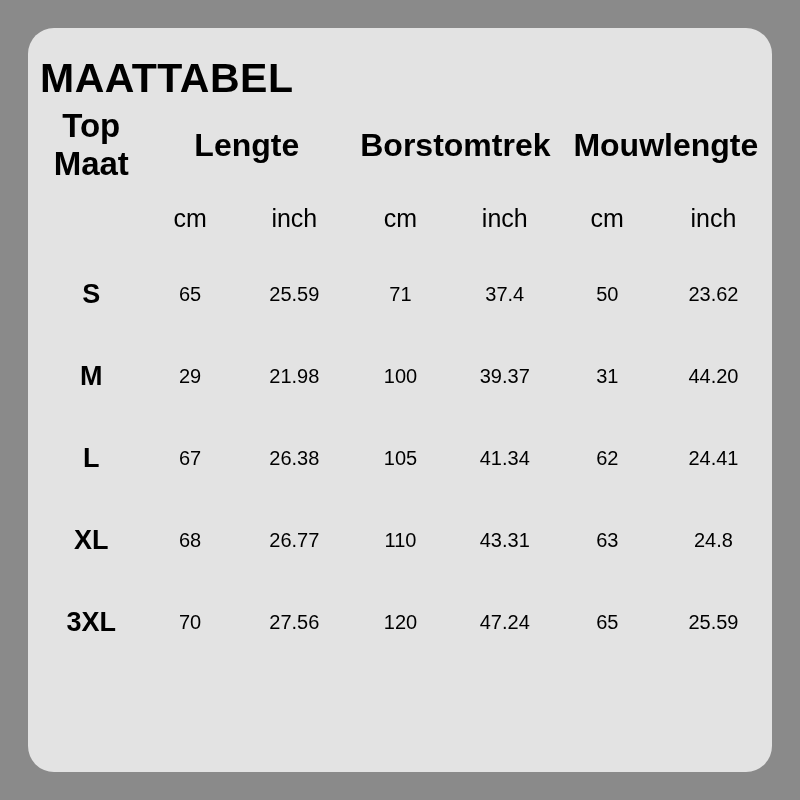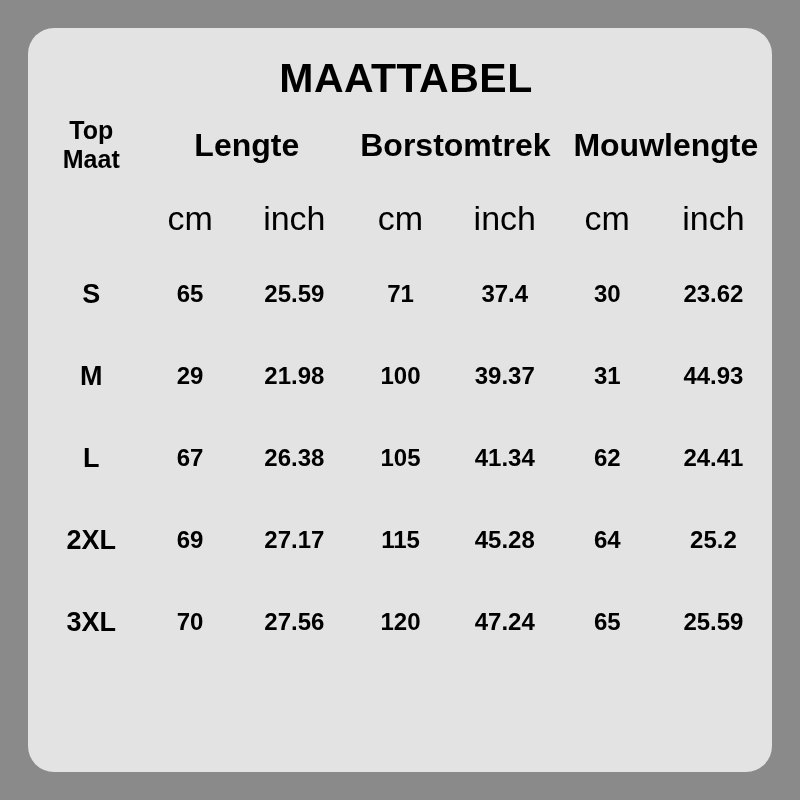--- a/index.html
+++ b/index.html
@@ -17,21 +17,21 @@
     position: absolute;
     left: 28px;
     top: 28px;
     width: 744px;
     height: 744px;
     background: #e3e3e3;
     border-radius: 26px;
     box-sizing: border-box;
     display: flex;
     flex-direction: column;
-    align-items: center;
+    align-items: flex-start;
     padding: 14px 0 10px 12px;
   }
   .title {
     text-align: center;
     font-size: 41px;
     font-weight: bold;
     color: #000;
     letter-spacing: 0.5px;
     margin: 14px 0 6px 0;
     line-height: 1.1;
@@ -56,31 +56,31 @@
   col.c5 { width: 13.0%; }
   col.c6 { width: 16.0%; }
 
   .hdr-group {
     font-size: 32px;
     font-weight: bold;
     height: 76px;
     line-height: 1.15;
   }
   .hdr-group.small-left {
-    font-size: 25px;
+    font-size: 33px;
   }
   .unit-row td {
-    font-size: 34px;
+    font-size: 25px;
     font-weight: normal;
     height: 70px;
   }
   .data-row td {
-    font-size: 24px;
+    font-size: 20px;
     height: 82px;
-    font-weight: bold;
+    font-weight: normal;
   }
   .data-row td.size-label {
     font-weight: bold;
     font-size: 27px;
   }
 </style>
 </head>
 <body>
 
 <div class="card">
@@ -117,54 +117,54 @@
         <td>cm</td>
         <td>inch</td>
       </tr>
 
       <tr class="data-row">
         <td class="size-label">S</td>
         <td>65</td>
         <td>25.59</td>
         <td>71</td>
         <td>37.4</td>
-        <td>30</td>
+        <td>50</td>
         <td>23.62</td>
       </tr>
 
       <tr class="data-row">
         <td class="size-label">M</td>
         <td>29</td>
         <td>21.98</td>
         <td>100</td>
         <td>39.37</td>
         <td>31</td>
-        <td>44.93</td>
+        <td>44.20</td>
       </tr>
 
       <tr class="data-row">
         <td class="size-label">L</td>
         <td>67</td>
         <td>26.38</td>
         <td>105</td>
         <td>41.34</td>
         <td>62</td>
         <td>24.41</td>
       </tr>
 
+      <tr class="data-row">
+        <td class="size-label">XL</td>
+        <td>68</td>
+        <td>26.77</td>
+        <td>110</td>
+        <td>43.31</td>
+        <td>63</td>
+        <td>24.8</td>
+      </tr>
 
-      <tr class="data-row">
-        <td class="size-label">2XL</td>
-        <td>69</td>
-        <td>27.17</td>
-        <td>115</td>
-        <td>45.28</td>
-        <td>64</td>
-        <td>25.2</td>
-      </tr>
 
       <tr class="data-row">
         <td class="size-label">3XL</td>
         <td>70</td>
         <td>27.56</td>
         <td>120</td>
         <td>47.24</td>
         <td>65</td>
         <td>25.59</td>
       </tr>

